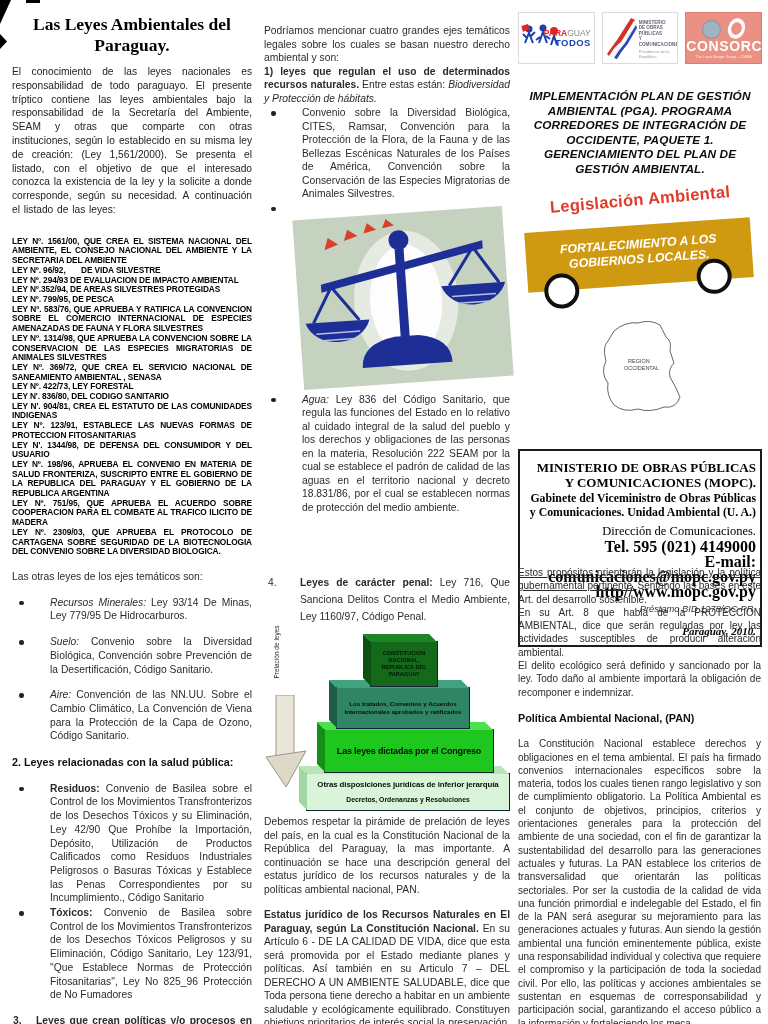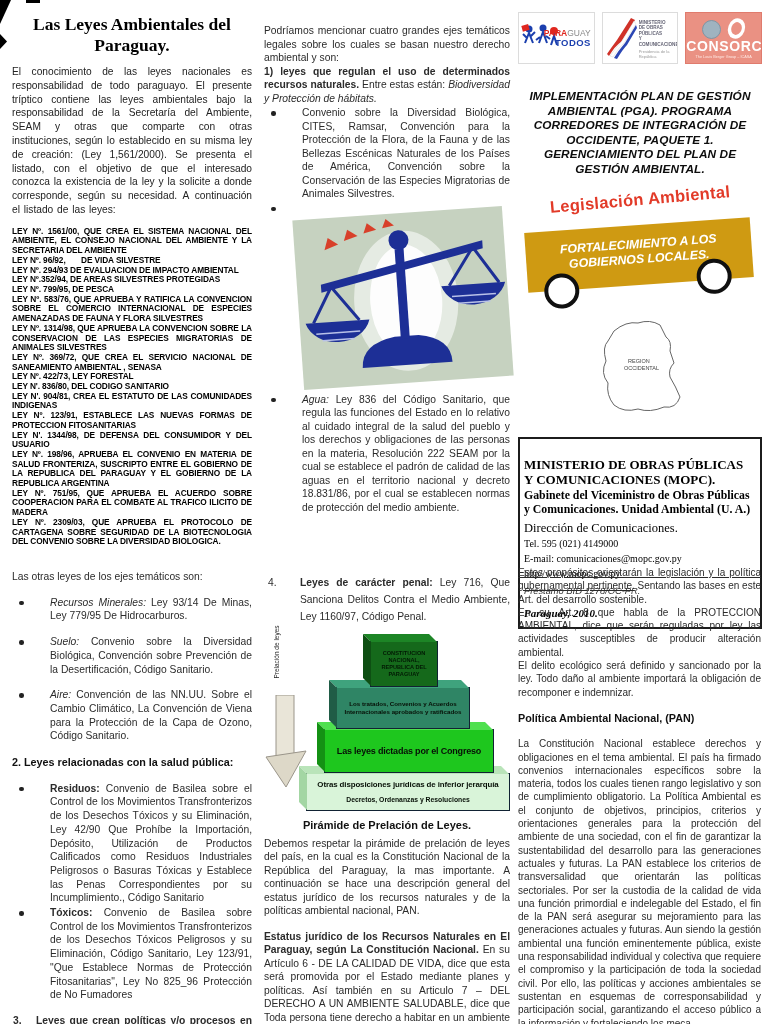--- a/index.html
+++ b/index.html
@@ -6,21 +6,21 @@
   body{width:768px;height:1024px;position:relative;background:#fff;overflow:hidden;
        font-family:"Liberation Sans",sans-serif;color:#1a1a1a;-webkit-font-smoothing:antialiased}
   .col{position:absolute}
   .just{text-align:justify}
   .b{font-weight:bold}.i{font-style:italic}.ul{text-decoration:underline}
 
   
   #c1{left:12px;top:14px;width:240px}
   .doc-title{font-family:"Liberation Serif",serif;font-weight:bold;font-size:17.5px;line-height:21px;text-align:center;color:#000}
   .intro{margin-top:9px;font-size:10.2px;line-height:13.8px;color:#222;word-spacing:1px}
-  .laws{margin-top:10px;font-size:8.3px;font-weight:bold;line-height:9.7px;color:#000;letter-spacing:-0.1px}
+  .laws{margin-top:20px;font-size:8.3px;font-weight:bold;line-height:9.7px;color:#000;letter-spacing:-0.1px}
   .laws>div{text-align:justify}
 
   
   #c2{left:264px;top:24px;width:246px;font-size:10.3px;line-height:13.5px;color:#2b2b2b}
   .bullet{position:relative;padding-left:38px;margin-top:1px}
   .dot{position:absolute;left:7px;top:5px;width:4.5px;height:4.5px;border-radius:50%;background:#222}
   .scale-wrap{position:relative;margin:12px 0 10px 34px;width:210px;height:170px;transform:rotate(-4deg);background:#c6d2c0}
   .scale-wrap svg{position:absolute;left:0;top:0}
 
   
@@ -42,26 +42,26 @@
   .prog-title{margin-top:25px;font-weight:bold;font-style:italic;font-size:11.8px;line-height:14.6px;text-align:center;color:#0d0d0d;letter-spacing:.1px}
   .red-head{margin-top:13px;text-align:center;color:#e23a28;font-weight:bold;font-size:16.5px;transform:rotate(-5deg);letter-spacing:.3px}
   .banner-zone{position:relative;height:104px;margin-top:2px}
   .banner{position:absolute;left:8px;top:14px;width:226px;height:60px;background:#cf9a12;transform:rotate(-4deg);
           color:#fff;font-weight:bold;font-style:italic;font-size:12.3px;line-height:15px;text-align:center;
           display:flex;align-items:center;justify-content:center;padding:2px 12px 8px 12px;box-sizing:border-box}
   .wheel{position:absolute;width:27px;height:27px;border-radius:50%;background:#fff;border:4px solid #101010}
   .wheel.wl{left:16px;bottom:-18px}
   .wheel.wr{right:22px;bottom:-14px}
   .map-zone{margin-top:2px;margin-left:66px;width:120px}
-  .contact{margin-top:16px;border:2px solid #1c1c1c;padding:18px 4px 8px 4px;text-align:left;
+  .contact{margin-top:28px;border:2px solid #1c1c1c;padding:9px 4px 8px 4px;text-align:right;
            font-family:"Liberation Serif",serif;color:#000}
   .ct1{font-weight:bold;font-size:13px;line-height:15.5px}
   .ct2{font-weight:bold;font-size:11.8px;line-height:14.5px}
   .ct3{font-weight:normal;font-size:12.5px;line-height:15px;margin-top:4px}
-  .ct4{font-weight:normal;font-size:10px;line-height:15px}
+  .ct4{font-weight:bold;font-size:16px;line-height:15px}
   .ct5{font-style:italic;font-size:9.3px;margin-top:5px;color:#333;font-family:"Liberation Sans",sans-serif}
   .ct6{font-weight:bold;font-style:italic;font-size:11px;margin-top:11px}
 
   
   #b1{left:12px;top:570px;width:240px;height:454px;overflow:hidden;font-size:10.3px;line-height:13.7px;color:#2b2b2b}
   #b2{left:264px;top:574px;width:246px;height:450px;overflow:hidden;font-size:10.3px;line-height:13.5px;color:#2b2b2b}
   #b3{left:518px;top:566px;width:243px;height:458px;overflow:hidden;font-size:10px;line-height:13.3px;color:#2b2b2b}
   .sp{margin-top:12px}
   .numitem{position:relative;padding-left:24px}
   .numitem .num{position:absolute;left:1px;top:0;font-weight:bold}
@@ -284,21 +284,20 @@
         <div>Internacionales aprobados y ratificados</div>
       </div>
       <div class="blk bl1">
         <div class="tf"></div>
           <div class="lf"></div>
         <div>CONSTITUCION NACIONAL, REPUBLICA DEL PARAGUAY</div>
       </div>
     </div>
   </div>
 
-  <div class="pyr-caption">Pirámide de Prelación de Leyes.</div>
   <div class="just">Debemos respetar la pirámide de prelación de leyes del país, en la cual es la Constitución Nacional de la República del Paraguay, la mas importante.  A continuación se hace una descripción general del estatus jurídico de los recursos naturales y de la políticas ambiental nacional, PAN.</div>
   <div class="just sp">
     <span class="b">Estatus jurídico de los Recursos Naturales en El Paraguay, según La Constitución Nacional.</span><span>  En su Artículo 6 - DE LA CALIDAD DE VIDA, dice que esta será promovida por el Estado mediante planes y políticas. Así también en su Articulo 7 – DEL DERECHO A UN AMBIENTE SALUDABLE, dice que Toda persona tiene derecho a habitar en un ambiente saludable y ecológicamente equilibrado.   Constituyen objetivos prioritarios de interés social la preservación, la conservación, la recomposición y el mejoramiento del</span>
   </div>
 </div>
 
 <div id="b3" class="col">
   <div class="just">
     <span class="ul">Estos propósitos orientarán la legislación y la política gubernamental pertinente.</span><span> Sentando las bases en este Art. del desarrollo sostenible.</span>
   </div>

